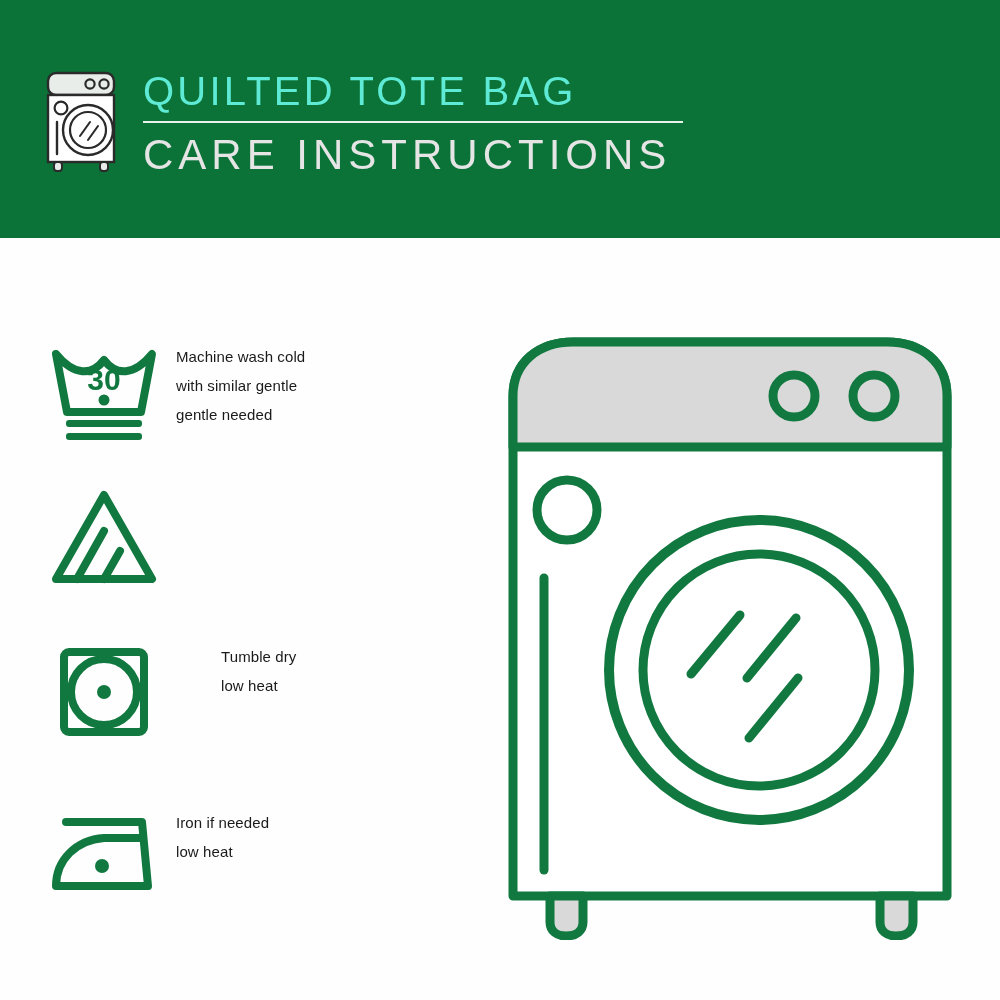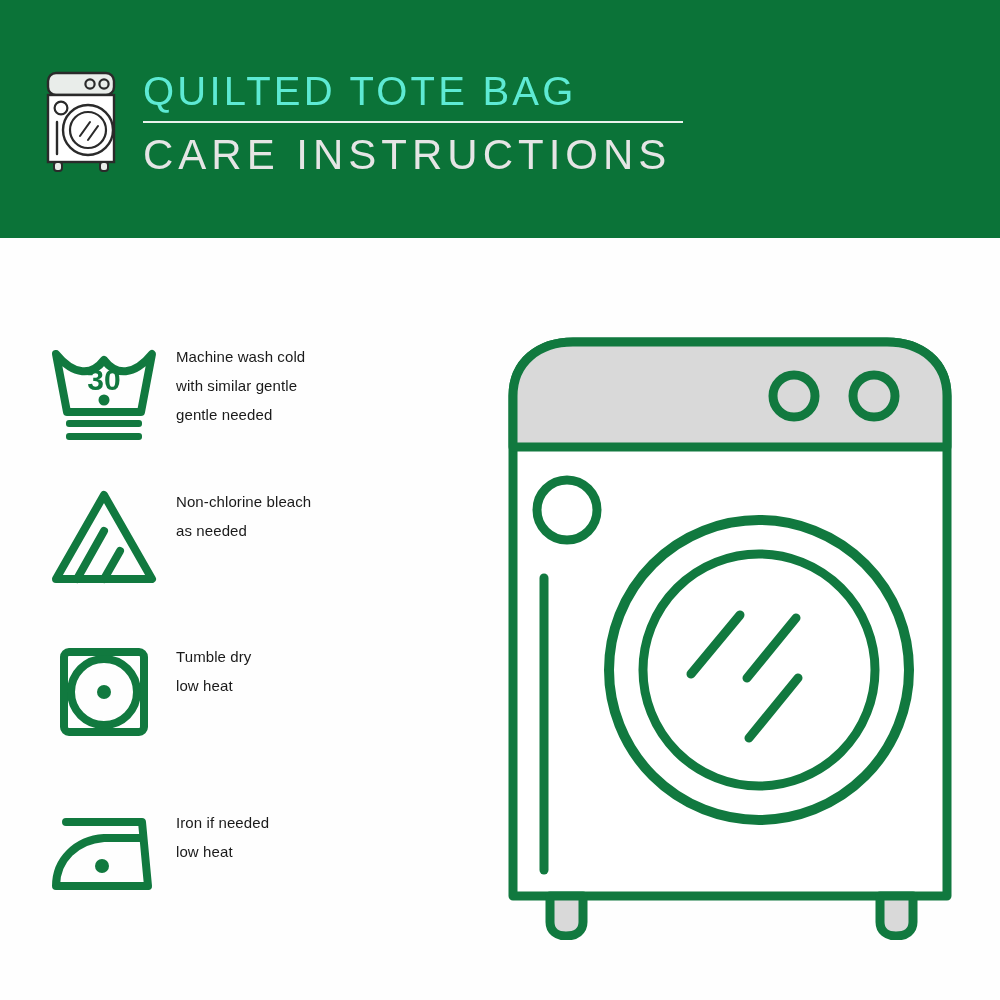--- a/index.html
+++ b/index.html
@@ -100,21 +100,21 @@
     color: #1A1A1A;
     letter-spacing: 0.1px;
   }
   .care-text .l {
     display: block;
     white-space: nowrap;
   }
 
   #row-wash   { top: 100px; }
   #row-bleach { top: 245px; }
-  #row-dry    { top: 400px; }
+  #row-dry    { top: 400px; gap: 45px; }
   #row-iron   { top: 566px; }
 
   
   #machine-illustration {
     position: absolute;
     left: 495px;
     top: 330px;
     width: 470px;
     height: 610px;
   }
@@ -171,24 +171,20 @@
     </div>
 
     <div class="care-row" id="row-bleach">
       <div class="care-symbol">
         <svg viewBox="0 0 120 108" width="120" height="108" xmlns="http://www.w3.org/2000/svg">
           <path d="M60 12 L 108 96 L 12 96 Z" fill="none" stroke="#11793F" stroke-width="8" stroke-linejoin="round"></path>
           <line x1="60" y1="48" x2="33" y2="96" stroke="#11793F" stroke-width="8" stroke-linecap="round"></line>
           <line x1="76" y1="68" x2="60" y2="96" stroke="#11793F" stroke-width="8" stroke-linecap="round"></line>
         </svg>
       </div>
-      <div class="care-text">
-        <span class="l">Non-chlorine bleach</span>
-        <span class="l">as needed</span>
-      </div>
     </div>
 
     <div class="care-row" id="row-dry">
       <div class="care-symbol">
         <svg viewBox="0 0 120 108" width="120" height="108" xmlns="http://www.w3.org/2000/svg">
           <rect x="20" y="14" width="80" height="80" rx="5" fill="none" stroke="#11793F" stroke-width="8"></rect>
           <circle cx="60" cy="54" r="33" fill="none" stroke="#11793F" stroke-width="8"></circle>
           <circle cx="60" cy="54" r="7" fill="#11793F"></circle>
         </svg>
       </div>

